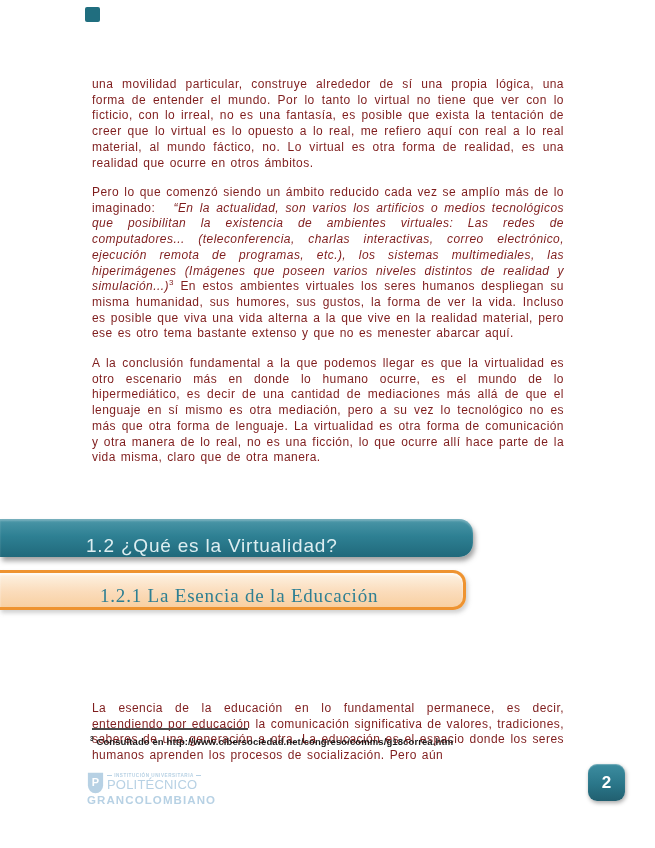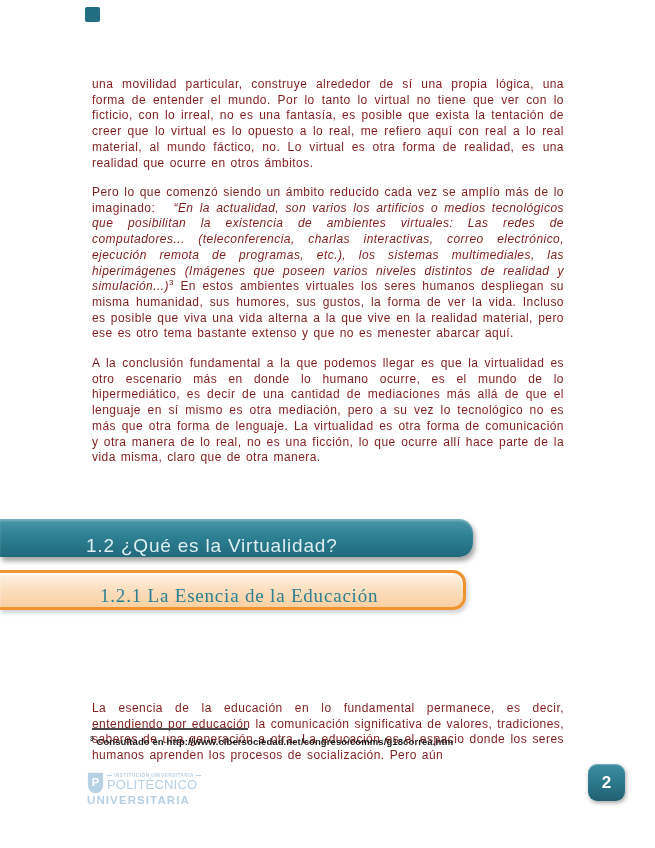--- a/index.html
+++ b/index.html
@@ -92,20 +92,20 @@
       </svg>
       <div class="logo-texts">
         <div class="logo-top">
           <span class="rule"></span>
           <span>INSTITUCIÓN UNIVERSITARIA</span>
           <span class="rule"></span>
         </div>
         <div class="logo-name">POLITÉCNICO</div>
       </div>
     </div>
-    <div class="logo-sub">UNIVERSITARIA</div>
+    <div class="logo-sub">GRANCOLOMBIANO</div>
   </div>
 
   <div class="page-number">
     <span>2</span>
   </div>
 
 </div>
 
 </body></html>

